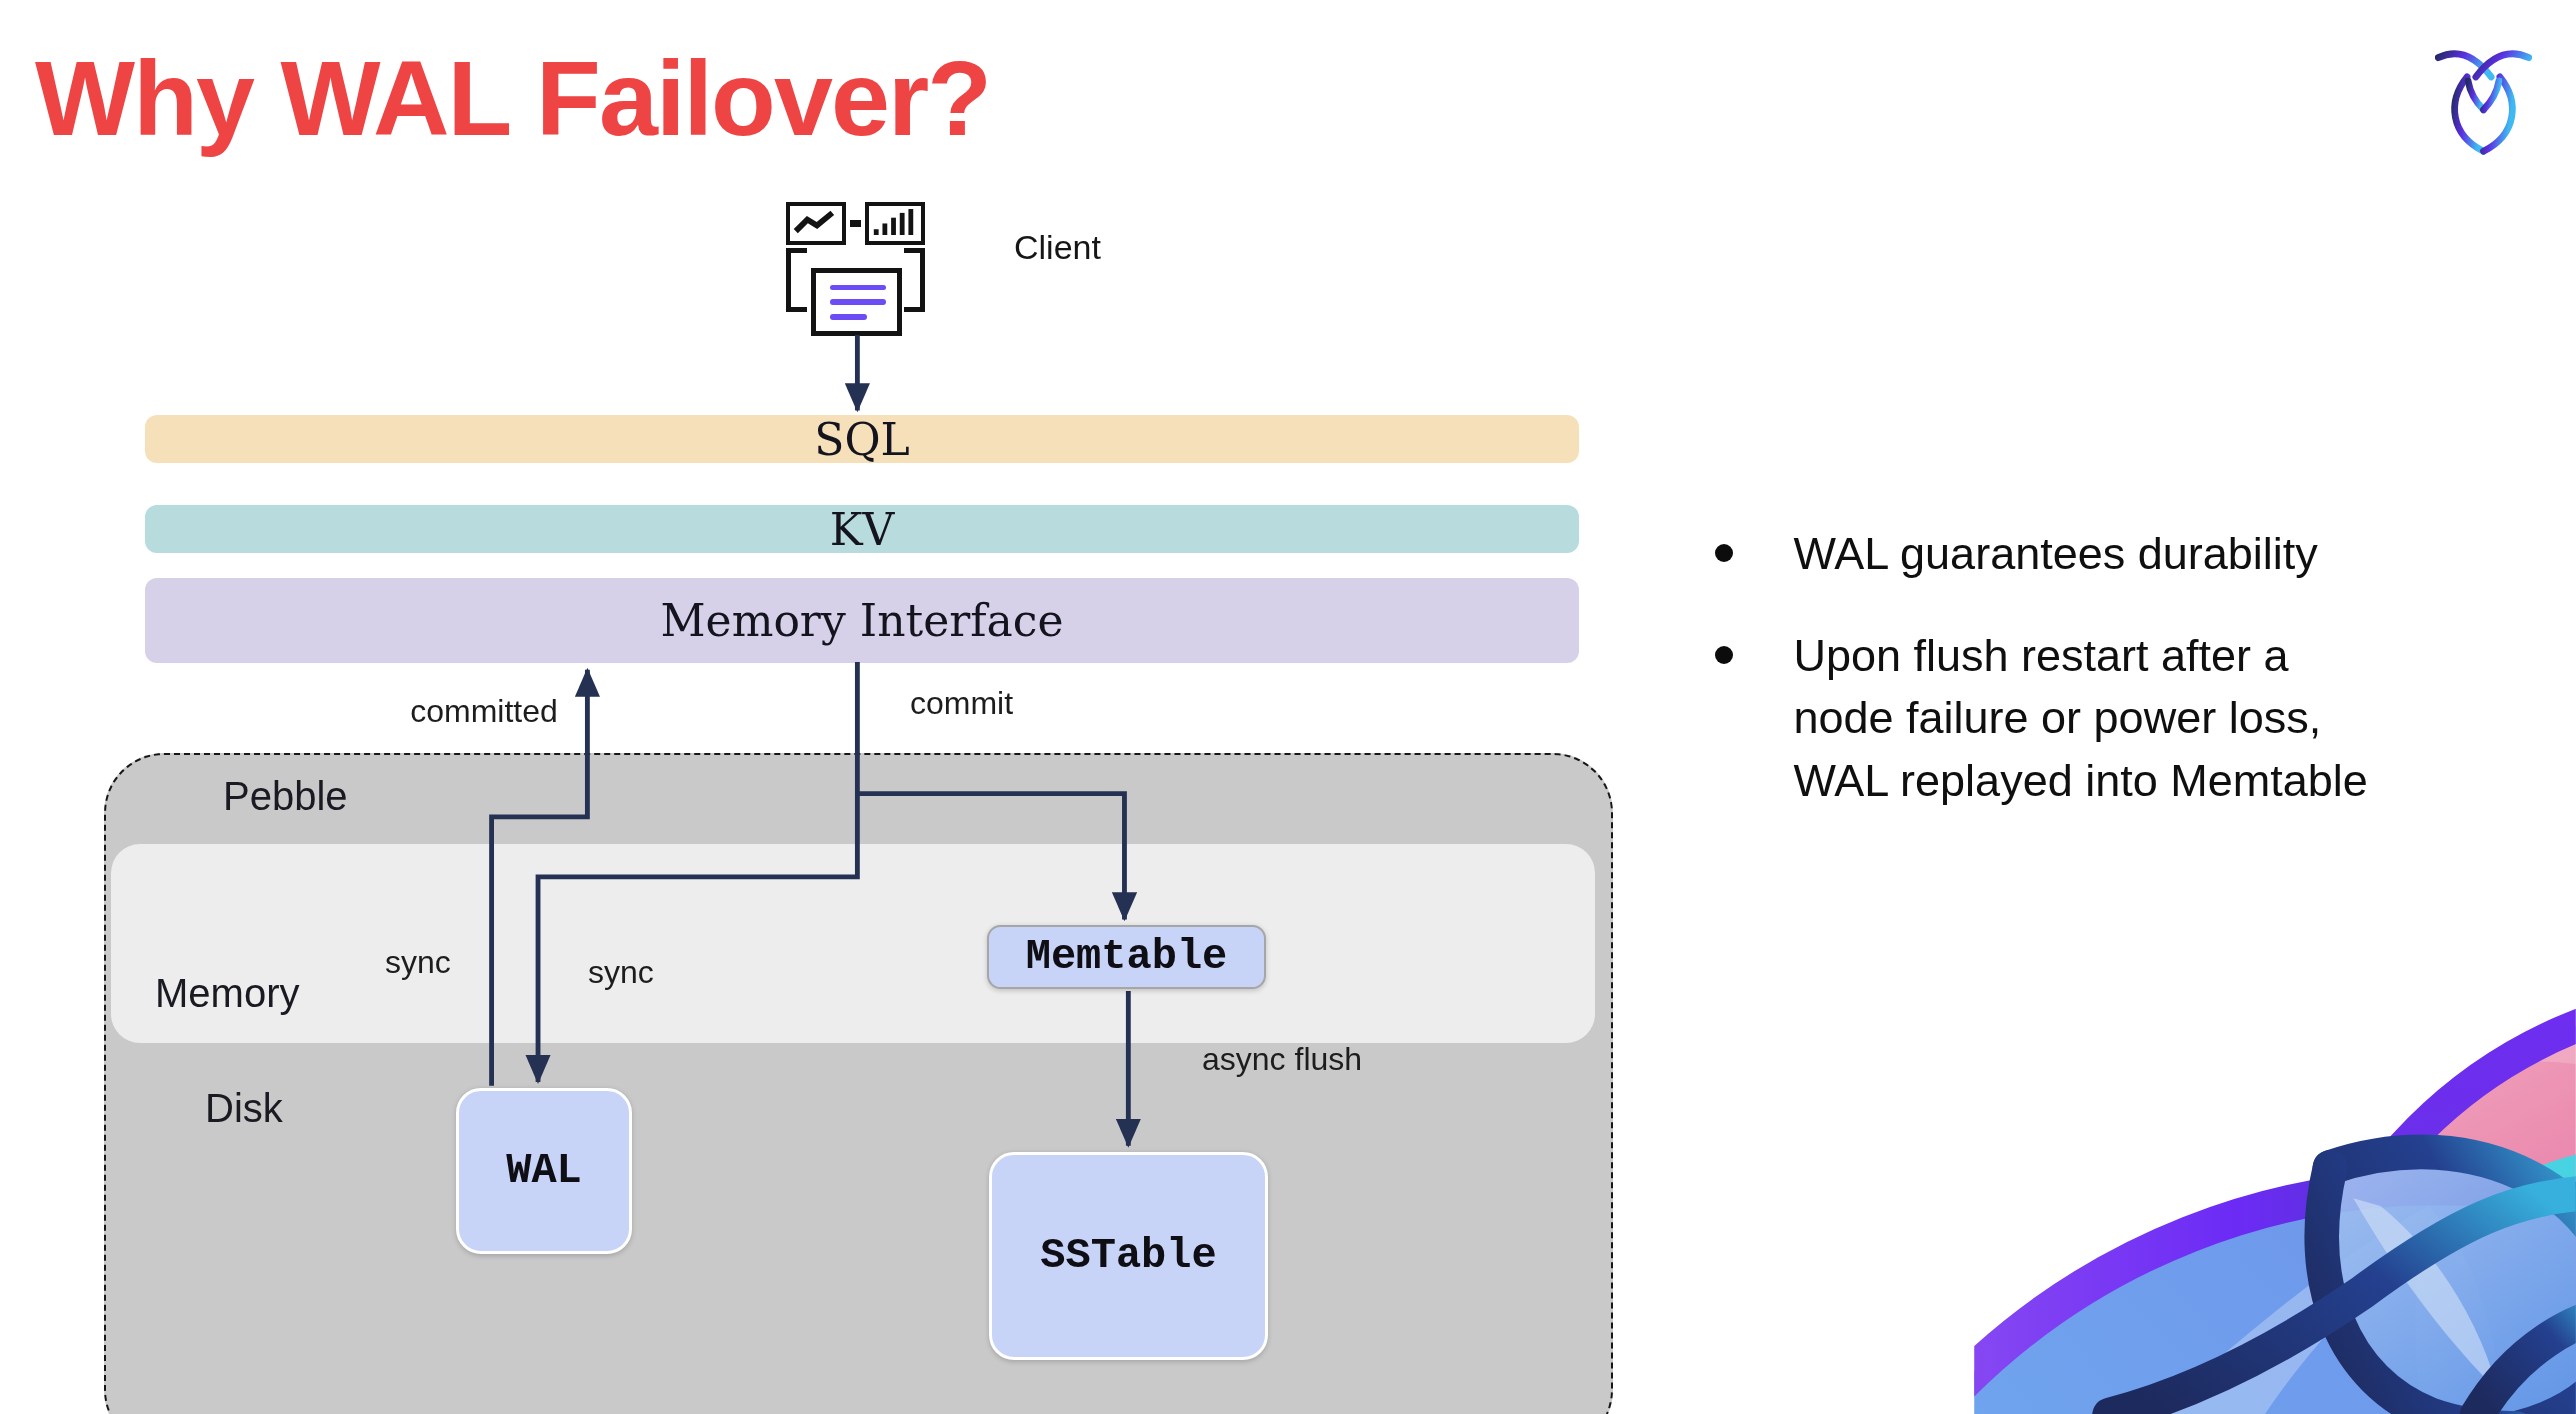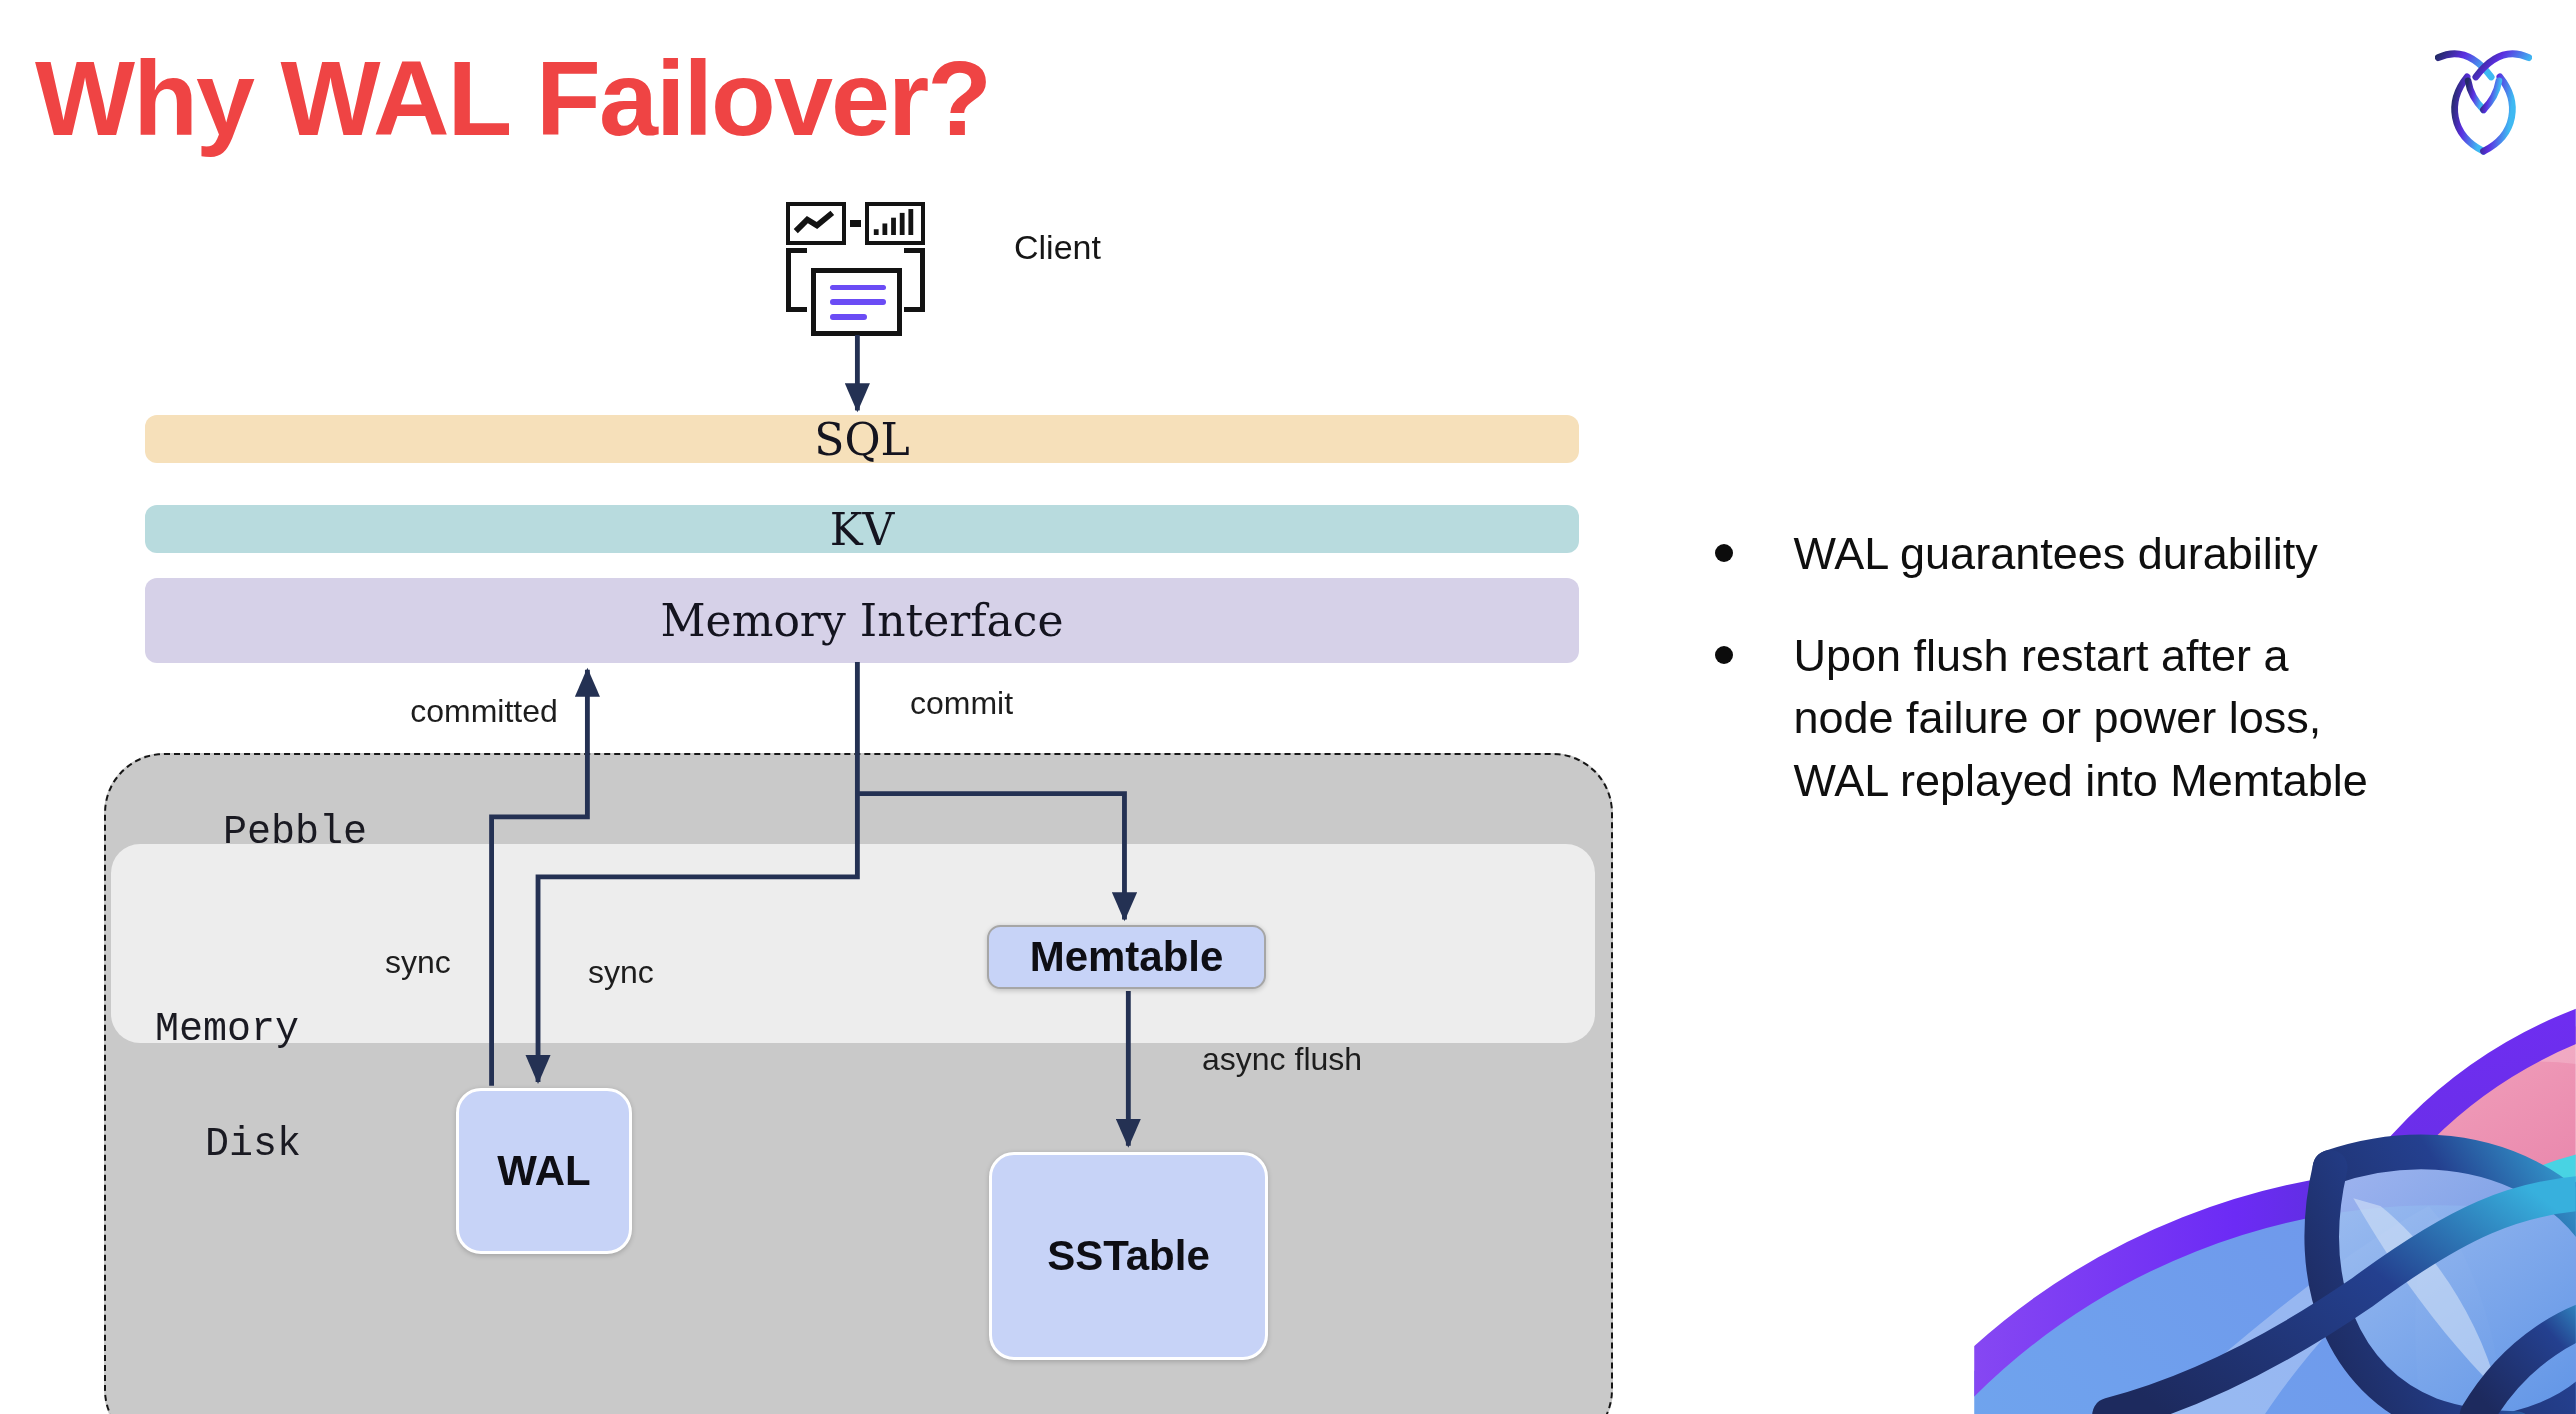--- a/index.html
+++ b/index.html
@@ -42,30 +42,30 @@
   
   .pebble{
     position:absolute;left:104px;top:753px;width:1509px;height:697px;
     background:#c9c9c9;border:2.9px dashed #161616;border-radius:60px;box-sizing:border-box;
   }
   .memory-band{
     position:absolute;left:111px;top:844px;width:1484px;height:199px;
     background:#ededed;border-radius:29px;
   }
   .zone-label{
-    position:absolute;font-family:Liberation Mono, monospace;
-    font-size:40px;color:#1a1a22;margin-top:36px;
+    position:absolute;font-family:Liberation Sans, sans-serif;
+    font-size:40px;color:#1a1a22;
   }
   .lbl-pebble{left:223px;top:774px;}
   .lbl-memory{left:155px;top:971px;}
   .lbl-disk{left:205px;top:1086px;}
   
   .node{
     position:absolute;background:#c7d3f7;display:flex;align-items:center;justify-content:center;
-    font-family:Liberation Sans, sans-serif;font-weight:bold;font-size:42px;color:#0e0e14;
+    font-family:Liberation Mono, monospace;font-weight:bold;font-size:42px;color:#0e0e14;
     box-sizing:border-box;box-shadow:0 1.9px 5.8px rgba(0,0,0,0.18);
   }
   .node-wal{left:456px;top:1088px;width:176px;height:166px;border:3.9px solid #ffffff;border-radius:25px;}
   .node-memtable{left:987px;top:925px;width:279px;height:64px;border:2.9px solid #a6a6a6;border-radius:13.5px;}
   .node-sstable{left:989px;top:1152px;width:279px;height:208px;border:3.9px solid #ffffff;border-radius:25px;}
   
   .edge-label{position:absolute;font-size:32px;color:#1d1d1d;}
   .lbl-committed{left:368px;top:693px;width:232px;text-align:center;}
   .lbl-commit{left:910px;top:685px;}
   .lbl-sync-left{left:385px;top:944px;}

